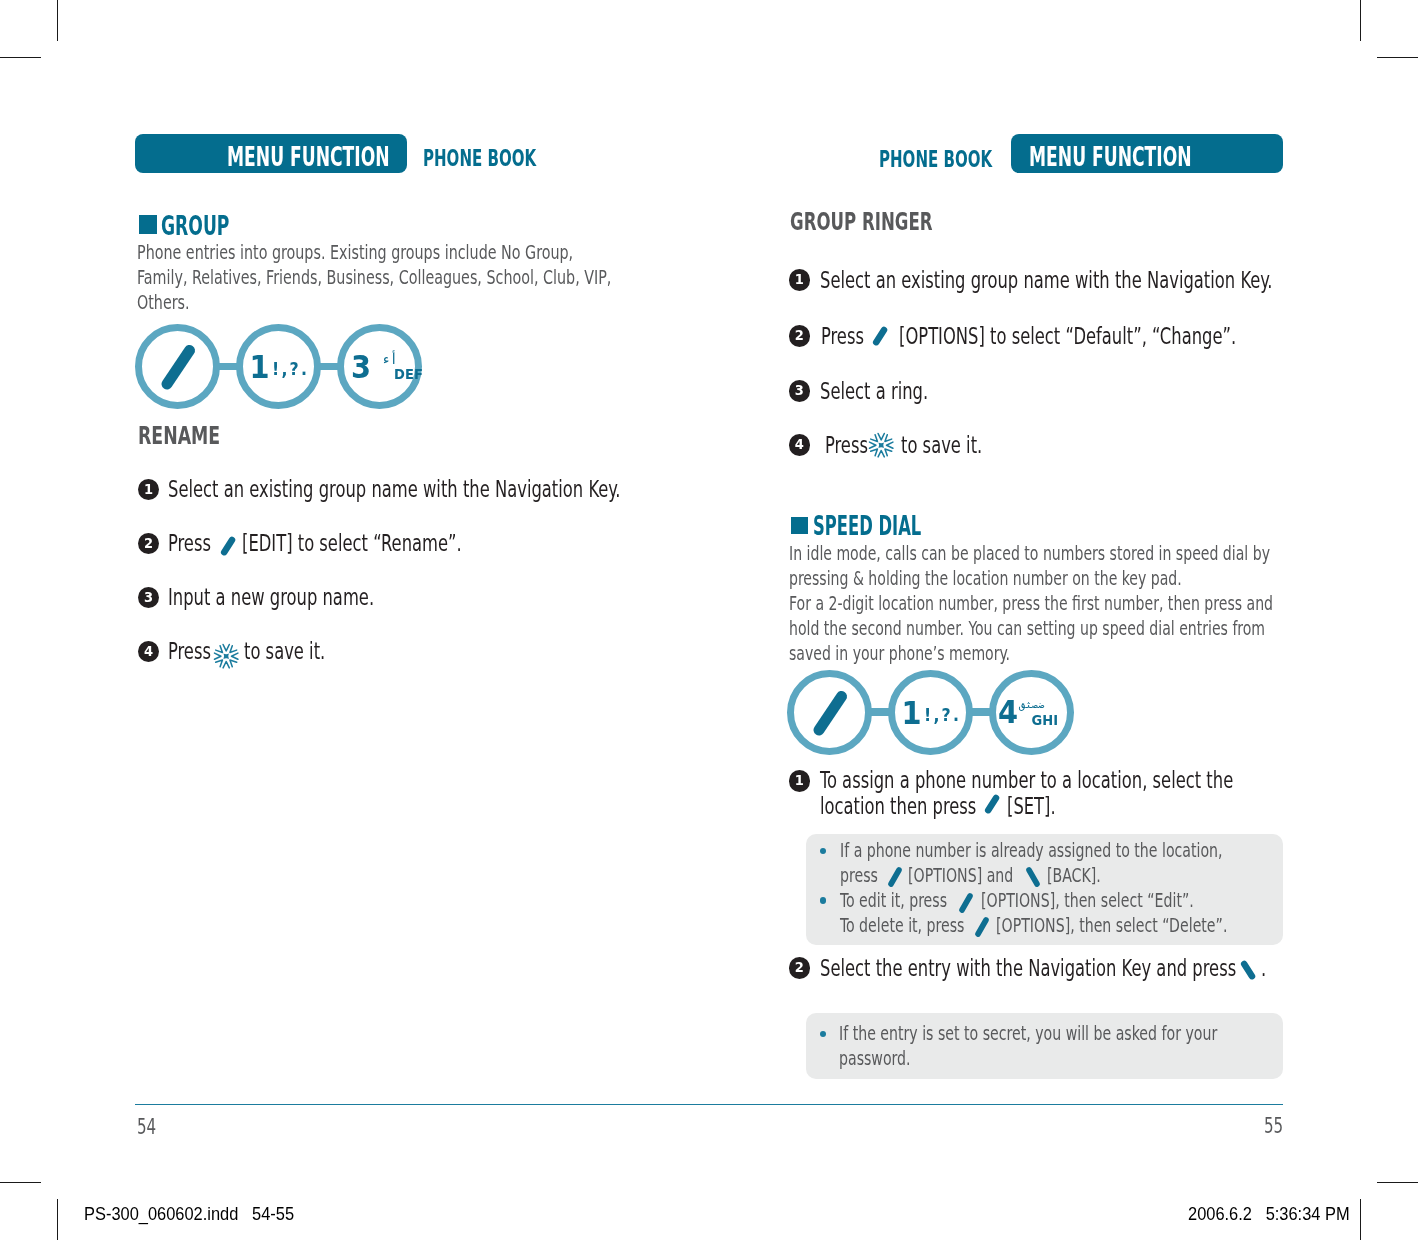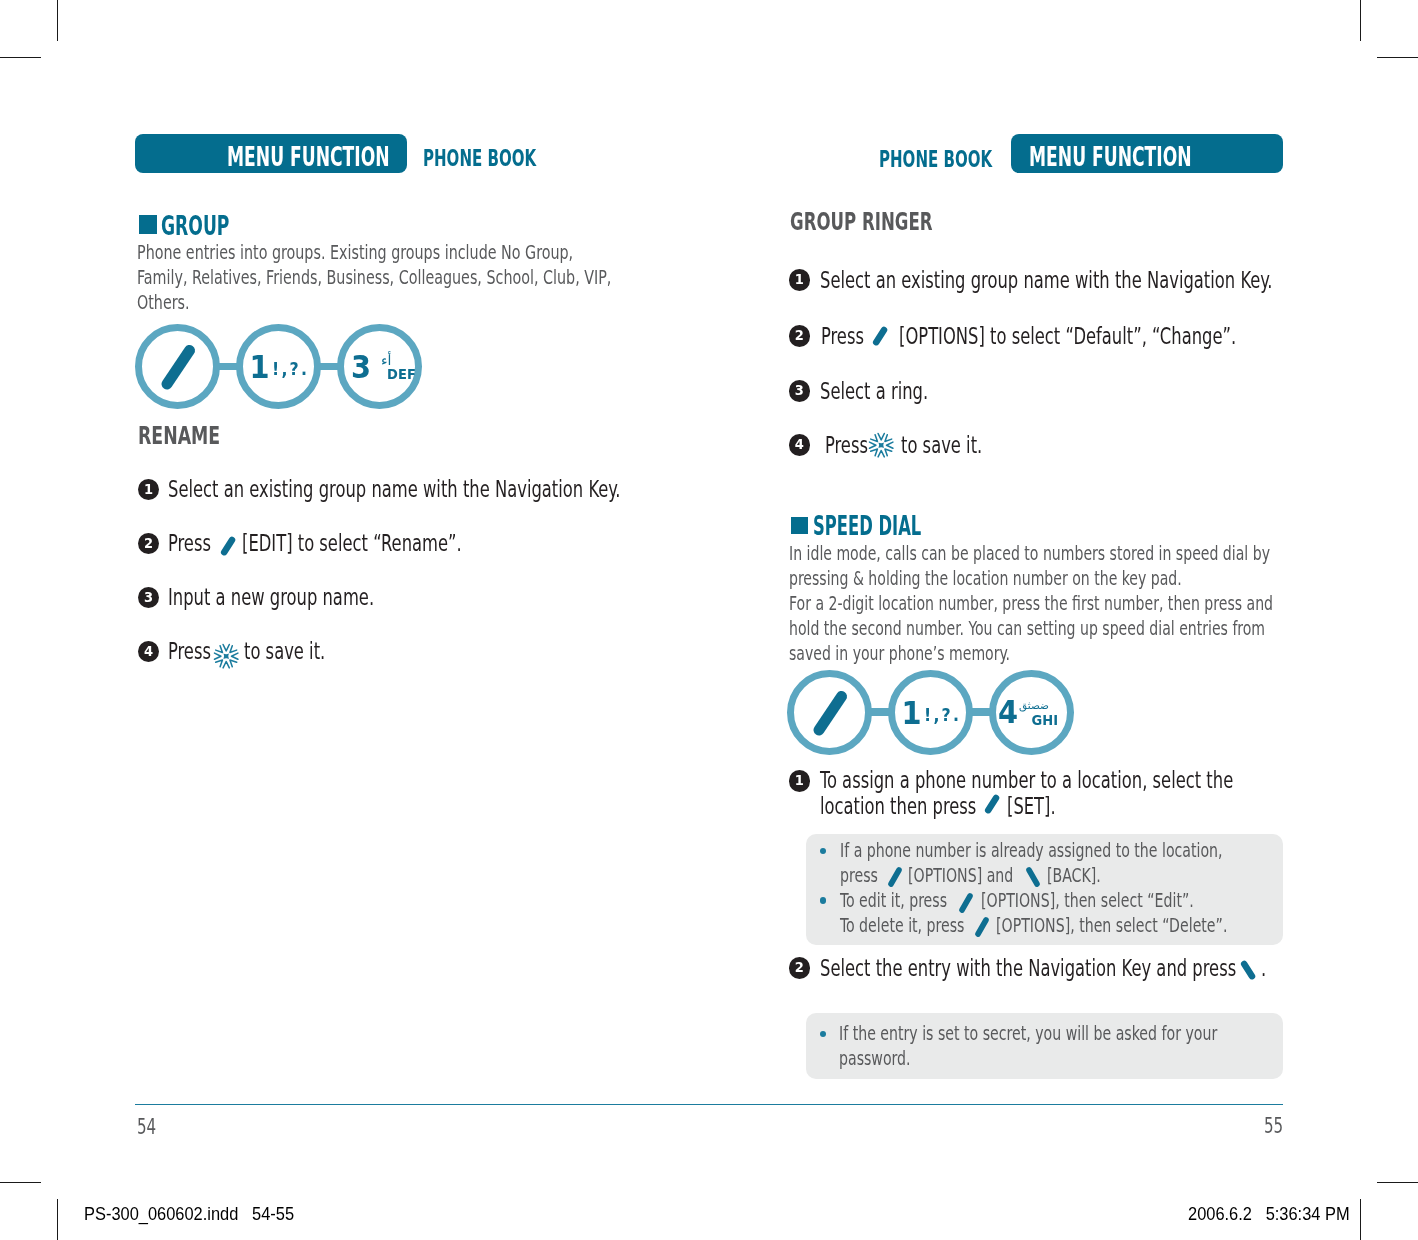--- a/index.html
+++ b/index.html
@@ -42,21 +42,21 @@
   .pgno{position:absolute;color:#58595B;font-size:21px;line-height:1;transform:scaleX(.8);transform-origin:0 0;}
   .foot{position:absolute;color:#000;font-size:18.5px;line-height:1;font-family:"Liberation Sans",sans-serif;white-space:pre;transform:scaleX(.888);transform-origin:0 0;}
 
   
   .keys{position:absolute;}
   .kcirc{position:absolute;border-radius:50%;border:7.6px solid #5CA7C1;background:#fff;box-sizing:border-box;}
   .klink{position:absolute;background:#5CA7C1;height:7.6px;}
   .kdig{position:absolute;color:#0E6E91;font-weight:bold;font-size:32px;line-height:1;}
   .kpun{position:absolute;color:#0E6E91;font-weight:bold;font-size:17.5px;line-height:1;letter-spacing:2.2px;}
   .klat{position:absolute;color:#0E6E91;font-weight:bold;font-size:14.5px;line-height:1;letter-spacing:.1px;}
-  .kara{position:absolute;color:#0E6E91;font-size:15px;line-height:1;font-family:Liberation Sans, sans-serif;}
+  .kara{position:absolute;color:#0E6E91;font-size:15px;line-height:1;font-family:Liberation Mono, monospace;}
 
   .ic{position:absolute;}
 </style>
 </head>
 <body>
 
 <svg width="0" height="0" style="position:absolute" aria-hidden="true">
     <defs>
   <g id="sunray">
         <path d="M9.55 1.4 L12.5 7.5 L15.45 1.4" fill="none" stroke="#1B7C9E" stroke-width="1.45" stroke-linecap="round" stroke-linejoin="round"></path>
@@ -95,21 +95,21 @@
       <line x1="14" y1="48" x2="36.5" y2="14.5" stroke="#0E6E91" stroke-width="11" stroke-linecap="round"></line>
     </svg>
 
     <div class="kcirc" style="left:101px;top:0;width:85px;height:85px;"></div>
     <div class="kdig" style="left:114.5px;top:27.1px;">1</div>
     <div class="kpun" style="left:137px;top:36.8px;">!,?.</div>
 
     <div class="kcirc" style="left:202px;top:0;width:85px;height:85px;"></div>
     <div class="kdig" style="left:216px;top:27px;">3</div>
     <div class="kara" style="left:246px;top:29px;font-size:14px;letter-spacing:0.6px;">أء</div>
-    <div class="klat" style="left:252px;top:43.4px;">DEF</div>
+    <div class="klat" style="left:259px;top:43.4px;">DEF</div>
   </div>
 
   <div class="sub" style="left:138px;top:423px;">RENAME</div>
 
   <div class="num" style="left:137.8px;top:478.7px;">1</div>
   <div class="step stxt" style="left:168px;top:475px;">Select an existing group name with the Navigation Key.</div>
 
   <div class="num" style="left:137.8px;top:532.7px;">2</div>
   <div class="step stxt" style="left:168px;top:529px;">Press </div>
   <svg class="ic" width="22" height="30" viewBox="0 0 22 30" style="left:217px;top:532px;">

